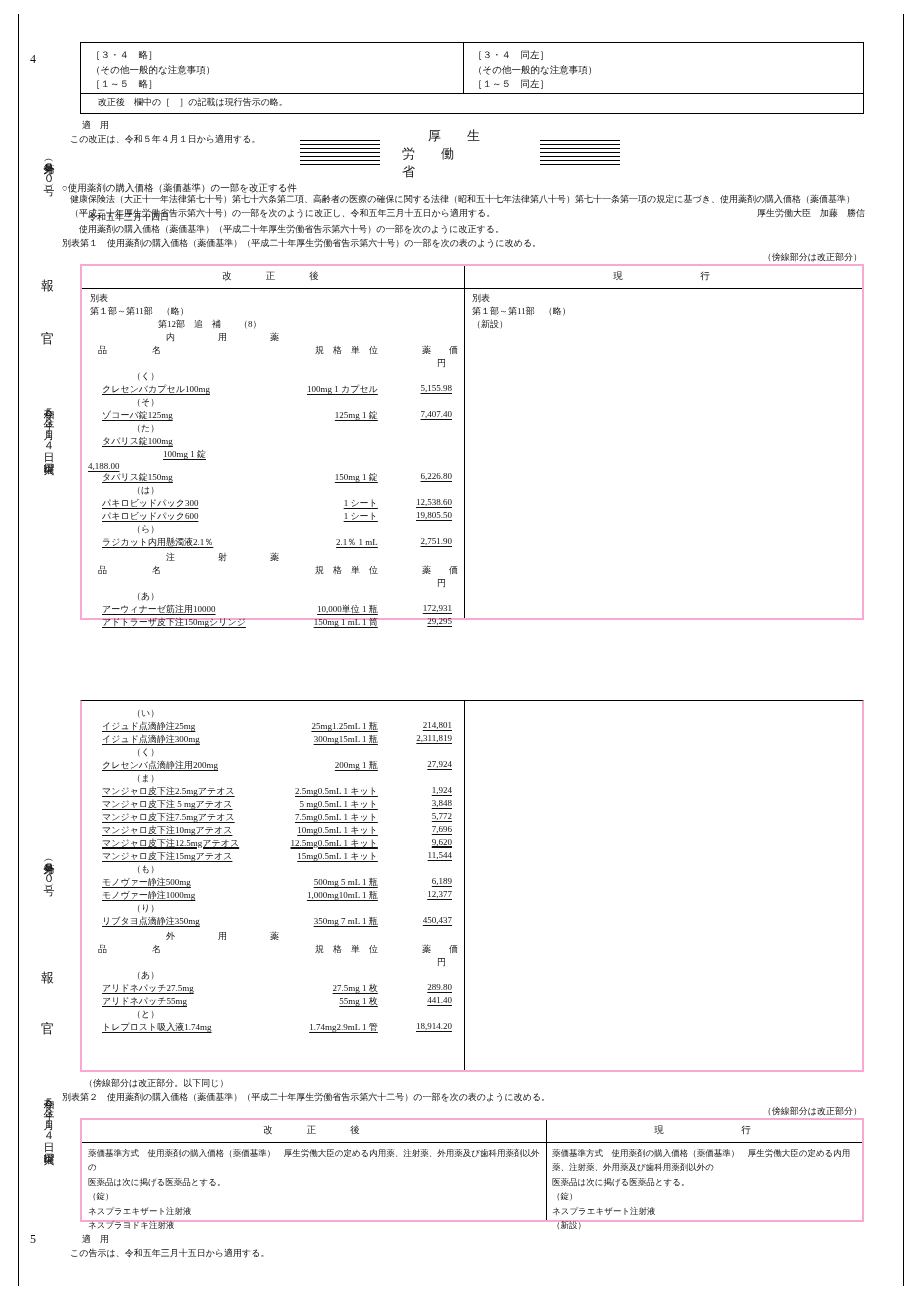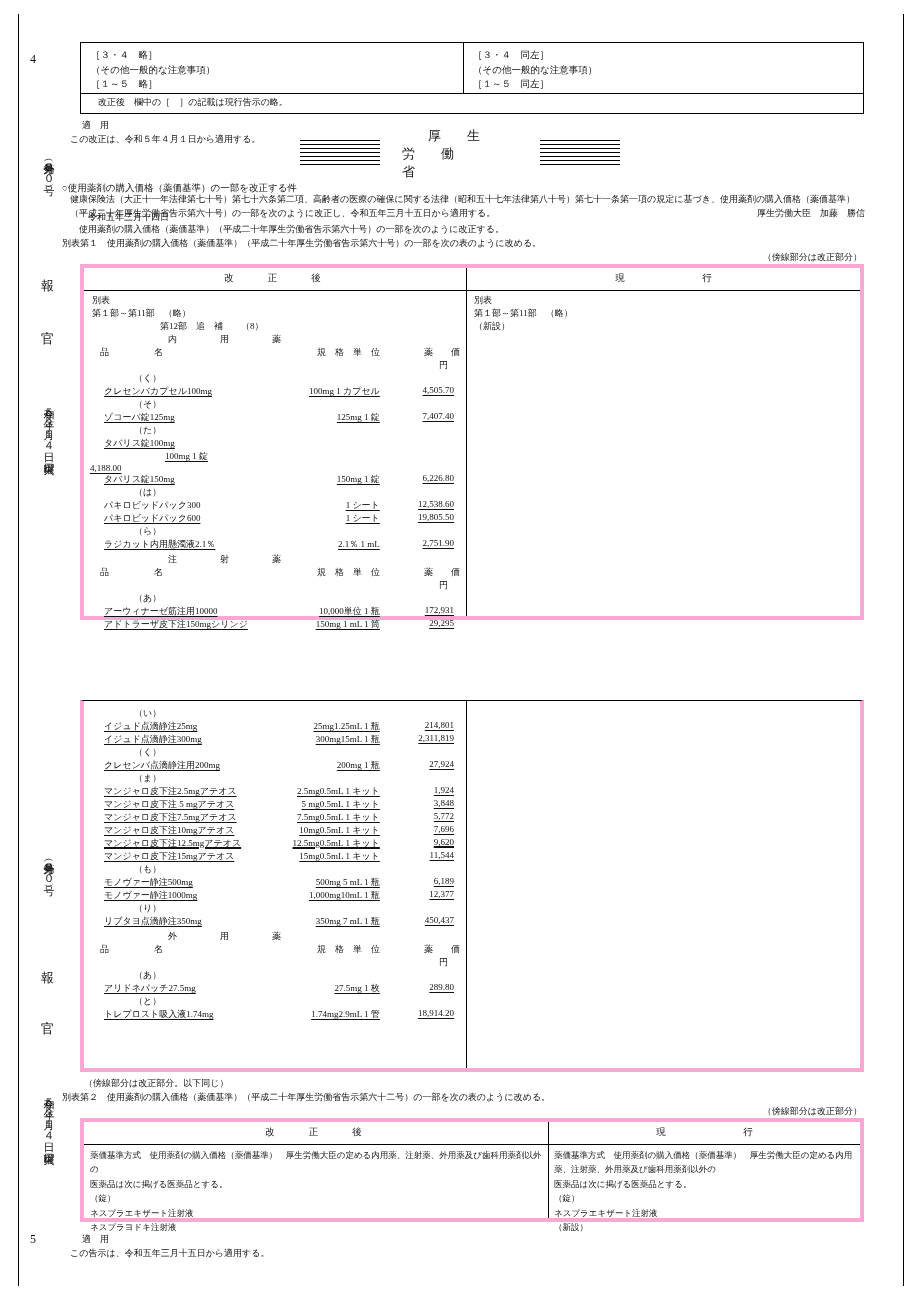--- a/index.html
+++ b/index.html
@@ -16,21 +16,21 @@
   .box{position:absolute;border:1px solid #000;box-sizing:border-box;}
   .hdr-left{position:absolute;font-size:9.5px;line-height:1.55;}
   .sec-title{position:absolute;left:300px;top:140px;width:320px;height:28px;}
   .ruled{position:absolute;left:0;top:0;width:100%;height:100%;
      background:repeating-linear-gradient(to bottom,#000 0,#000 1px,#fff 1px,#fff 4px);}
   .sec-title .label{position:absolute;left:50%;top:50%;transform:translate(-50%,-50%);background:#fff;padding:0 22px;font-size:13px;letter-spacing:26px;text-indent:26px;}
   .notice{position:absolute;font-size:9px;line-height:1.75;}
   .col-head{font-size:9.5px;letter-spacing:5px;}
   .vline{position:absolute;width:1px;background:#000;}
   .hline{position:absolute;height:1px;background:#000;}
-  .tblbox{position:absolute;border:4px solid #f9a8d4;box-sizing:border-box;}
+  .tblbox{position:absolute;border:2px solid #f9a8d4;box-sizing:border-box;}
 </style>
 </head>
 <body>
 
 <div class="page">
   <div class="frame"></div>
 
   <div class="pgnum" style="top:52px;">4</div>
   <div class="pgnum" style="top:1232px;">5</div>
 
@@ -96,42 +96,42 @@
         <div style="width:130px;text-align:right;">規　格　単　位</div>
         <div style="width:80px;text-align:right;">薬　　価</div>
       </div>
       <div style="text-align:right;padding-right:14px;">円</div>
 
       <div id="t1rows">
           <div style="padding-left: 44px;">（く）</div>
           <div style="display: flex;">
             <div style="width: 172px; padding-left: 14px; text-decoration: underline; text-underline-offset: 2px;">クレセンバカプセル100mg</div>
             <div style="width: 118px; text-align: right; text-decoration: underline; text-underline-offset: 2px;">100mg 1 カプセル</div>
-            <div style="width: 78px; text-align: right; padding-right: 8px; text-decoration: underline; text-underline-offset: 2px;">4,505.70</div>
+            <div style="width: 78px; text-align: right; padding-right: 8px; text-decoration: underline; text-underline-offset: 2px;">5,155.98</div>
           </div>
           <div style="padding-left: 44px;">（そ）</div>
           <div style="display: flex;">
             <div style="width: 172px; padding-left: 14px; text-decoration: underline; text-underline-offset: 2px;">ゾコーバ錠125mg</div>
             <div style="width: 118px; text-align: right; text-decoration: underline; text-underline-offset: 2px;">125mg 1 錠</div>
             <div style="width: 78px; text-align: right; padding-right: 8px; text-decoration: underline; text-underline-offset: 2px;">7,407.40</div>
           </div>
           <div style="padding-left: 44px;">（た）</div>
           <div style="display: flex; flex-direction: column;">
             <div style="width: 172px; padding-left: 14px; text-decoration: underline; text-underline-offset: 2px;">タバリス錠100mg</div>
             <div style="width: 118px; text-align: right; text-decoration: underline; text-underline-offset: 2px;">100mg 1 錠</div>
             <div style="width: 78px; text-align: left; padding-right: 8px; text-decoration: underline; text-underline-offset: 2px;">4,188.00</div>
           </div>
           <div style="display: flex;">
             <div style="width: 172px; padding-left: 14px; text-decoration: underline; text-underline-offset: 2px;">タバリス錠150mg</div>
             <div style="width: 118px; text-align: right; text-decoration: underline; text-underline-offset: 2px;">150mg 1 錠</div>
             <div style="width: 78px; text-align: right; padding-right: 8px; text-decoration: underline; text-underline-offset: 2px;">6,226.80</div>
           </div>
           <div style="padding-left: 44px;">（は）</div>
           <div style="display: flex;">
-            <div style="width: 172px; padding-left: 14px; text-underline-offset: 2px;">パキロビッドパック300</div>
+            <div style="width: 172px; padding-left: 14px; text-decoration: underline; text-underline-offset: 2px;">パキロビッドパック300</div>
             <div style="width: 118px; text-align: right; text-decoration: underline; text-underline-offset: 2px;">1 シート</div>
             <div style="width: 78px; text-align: right; padding-right: 8px; text-decoration: underline; text-underline-offset: 2px;">12,538.60</div>
           </div>
           <div style="display: flex;">
             <div style="width: 172px; padding-left: 14px; text-decoration: underline; text-underline-offset: 2px;">パキロビッドパック600</div>
             <div style="width: 118px; text-align: right; text-decoration: underline; text-underline-offset: 2px;">1 シート</div>
             <div style="width: 78px; text-align: right; padding-right: 8px; text-decoration: underline; text-underline-offset: 2px;">19,805.50</div>
           </div>
           <div style="padding-left: 44px;">（ら）</div>
           <div style="display: flex;">
@@ -247,20 +247,25 @@
         <div style="width:80px;text-align:right;">薬　　価</div>
       </div>
       <div style="text-align:right;padding-right:14px;">円</div>
       <div id="t2rows3">
           <div style="padding-left: 44px;">（あ）</div>
           <div style="display: flex;">
             <div style="width: 172px; padding-left: 14px; text-decoration: underline; text-underline-offset: 2px;">アリドネパッチ27.5mg</div>
             <div style="width: 118px; text-align: right; text-decoration: underline; text-underline-offset: 2px;">27.5mg 1 枚</div>
             <div style="width: 78px; text-align: right; padding-right: 8px; text-decoration: underline; text-underline-offset: 2px;">289.80</div>
           </div>
+          <div style="display: flex;">
+            <div style="width: 172px; padding-left: 14px; text-decoration: underline; text-underline-offset: 2px;">アリドネパッチ55mg</div>
+            <div style="width: 118px; text-align: right; text-decoration: underline; text-underline-offset: 2px;">55mg 1 枚</div>
+            <div style="width: 78px; text-align: right; padding-right: 8px; text-decoration: underline; text-underline-offset: 2px;">441.40</div>
+          </div>
           <div style="padding-left: 44px;">（と）</div>
           <div style="display: flex;">
             <div style="width: 172px; padding-left: 14px; text-decoration: underline; text-underline-offset: 2px;">トレプロスト吸入液1.74mg</div>
             <div style="width: 118px; text-align: right; text-decoration: underline; text-underline-offset: 2px;">1.74mg2.9mL 1 管</div>
             <div style="width: 78px; text-align: right; padding-right: 8px; text-decoration: underline; text-underline-offset: 2px;">18,914.20</div>
           </div>
         </div>
     </div>
   </div>
 

